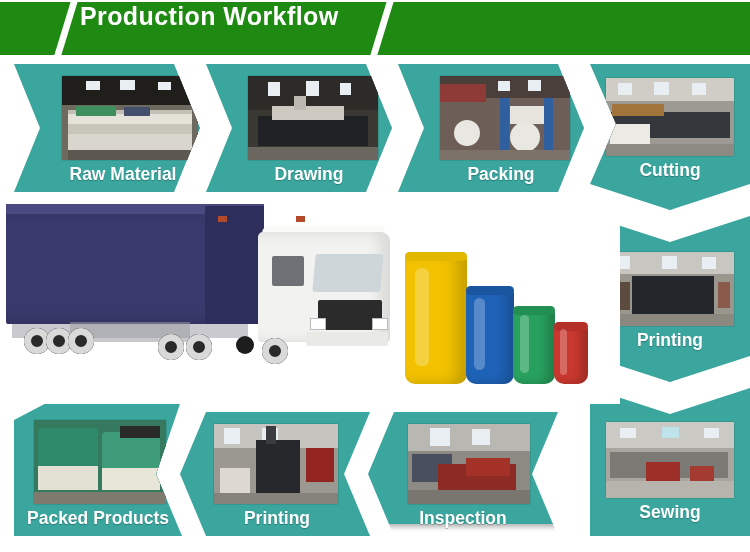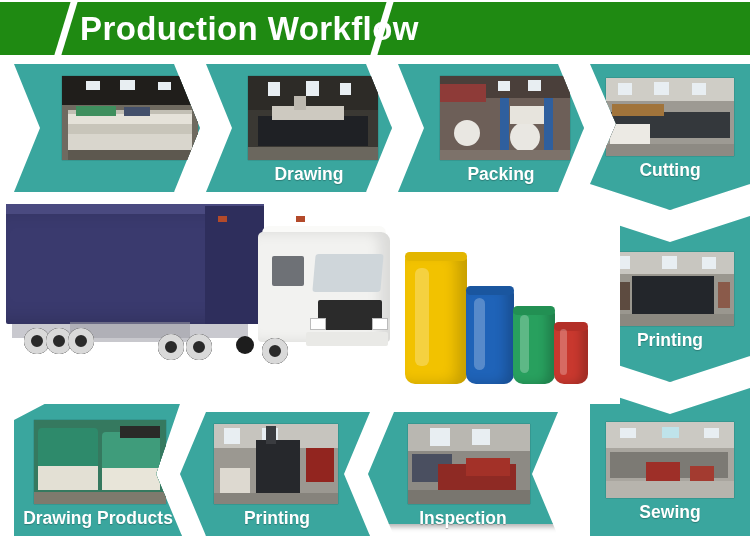--- a/index.html
+++ b/index.html
@@ -15,22 +15,22 @@
     position:absolute;left:0;top:2px;width:750px;height:53px;
     background:#1f8a12;overflow:hidden;
   }
   .header .slash{
     position:absolute;top:-8px;width:7px;height:72px;background:#ffffff;
     transform:skewX(-17deg);
   }
   .header .slash.s1{left:62px;}
   .header .slash.s2{left:378px;}
   .header-title{
-    position:absolute;left:80px;top:10px;
-    color:#ffffff;font-size:33px;font-weight:bold;letter-spacing:.4px;
+    position:absolute;left:80px;top:2px;
+    color:#ffffff;font-size:25px;font-weight:bold;letter-spacing:.4px;
     white-space:nowrap;
   }
 
   
   .cell{position:absolute;background:#3aa69e;}
   .cell.shadow{box-shadow:2px 3px 5px rgba(0,0,0,.30);}
 
   .thumb{
     position:absolute;background:#5a5a5a;overflow:hidden;
     box-shadow:0 0 1px rgba(0,0,0,.5);
@@ -96,20 +96,21 @@
       <div class="win" style="left:24px;top:5px;width:14px;height:9px;"></div>
       <div class="win" style="left:58px;top:4px;width:15px;height:10px;"></div>
       <div class="win" style="left:96px;top:6px;width:13px;height:8px;"></div>
       <div class="bit" style="left:0;bottom:0;width:100%;height:66%;background:#6f6a60;"></div>
       <div class="pal" style="left:6px;top:34px;width:124px;height:40px;background:#d9d6cd;
            box-shadow:inset 0 4px 0 #c2bfb4, inset 0 14px 0 #e5e2d9, inset 0 24px 0 #c8c5ba;"></div>
       <div class="pal" style="left:14px;top:30px;width:40px;height:10px;background:#3f8f5e;"></div>
       <div class="pal" style="left:62px;top:31px;width:26px;height:9px;background:#44506b;"></div>
       <div class="pal" style="left:6px;bottom:0;width:124px;height:10px;background:#5d584f;"></div>
     </div>
+    <div class="label" style="left:34px;top:100px;width:150px;">Raw Material</div>
   </div>
 
   <div class="cell shadow" style="left:206px;top:64px;width:186px;height:128px;
               clip-path:polygon(0 0,160px 0,186px 64px,160px 128px,0 128px,26px 64px);">
     <div class="thumb" style="left:42px;top:12px;width:130px;height:84px;background:#3a3833;">
       <div class="bit" style="left:0;top:0;width:100%;height:40%;background:#2d2b27;"></div>
       <div class="win" style="left:20px;top:6px;width:12px;height:14px;"></div>
       <div class="win" style="left:58px;top:5px;width:13px;height:15px;"></div>
       <div class="win" style="left:92px;top:7px;width:11px;height:12px;"></div>
       <div class="mach" style="left:10px;top:40px;width:110px;height:30px;background:#1f2125;"></div>
@@ -215,21 +216,21 @@
               clip-path:polygon(42px 0,168px 0,142px 76px,168px 138px,0 138px,0 22px);">
     <div class="thumb" style="left:20px;top:22px;width:132px;height:84px;background:#2f6b57;">
       <div class="bit" style="left:0;top:0;width:100%;height:100%;background:#35795f;"></div>
       <div class="bit" style="left:4px;top:8px;width:60px;height:58px;background:#2e8a6b;border-radius:4px;"></div>
       <div class="bit" style="left:68px;top:12px;width:58px;height:54px;background:#3f9c7b;border-radius:4px;"></div>
       <div class="bit" style="left:4px;top:46px;width:60px;height:24px;background:#e3e0d4;"></div>
       <div class="bit" style="left:68px;top:48px;width:58px;height:22px;background:#e8e5d9;"></div>
       <div class="bit" style="left:86px;top:6px;width:40px;height:12px;background:#2a2a28;"></div>
       <div class="bit" style="left:0;bottom:0;width:100%;height:14%;background:#7e7a6d;"></div>
     </div>
-    <div class="label" style="left:6px;top:110px;width:156px;">Drawing Products</div>
+    <div class="label" style="left:6px;top:110px;width:156px;">Packed Products</div>
   </div>
 
   <div class="scene">
 
     <div>
       <div class="trailer"></div>
       <div class="trailer-top"></div>
       <div class="tr-shade"></div>
       <div class="marker" style="left:218px;"></div>
       <div class="marker" style="left:296px;"></div>

